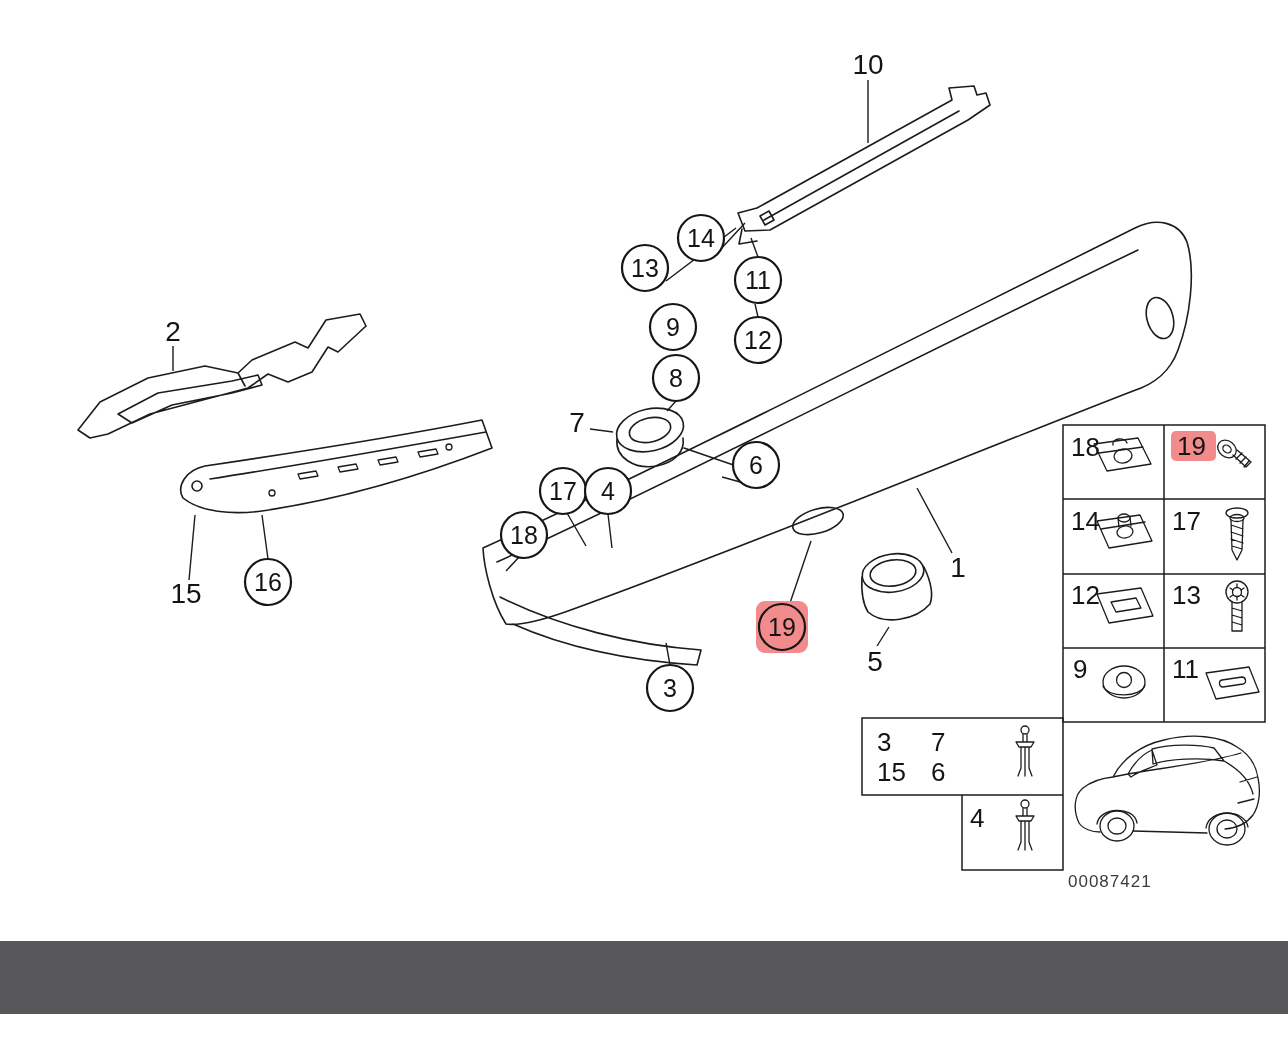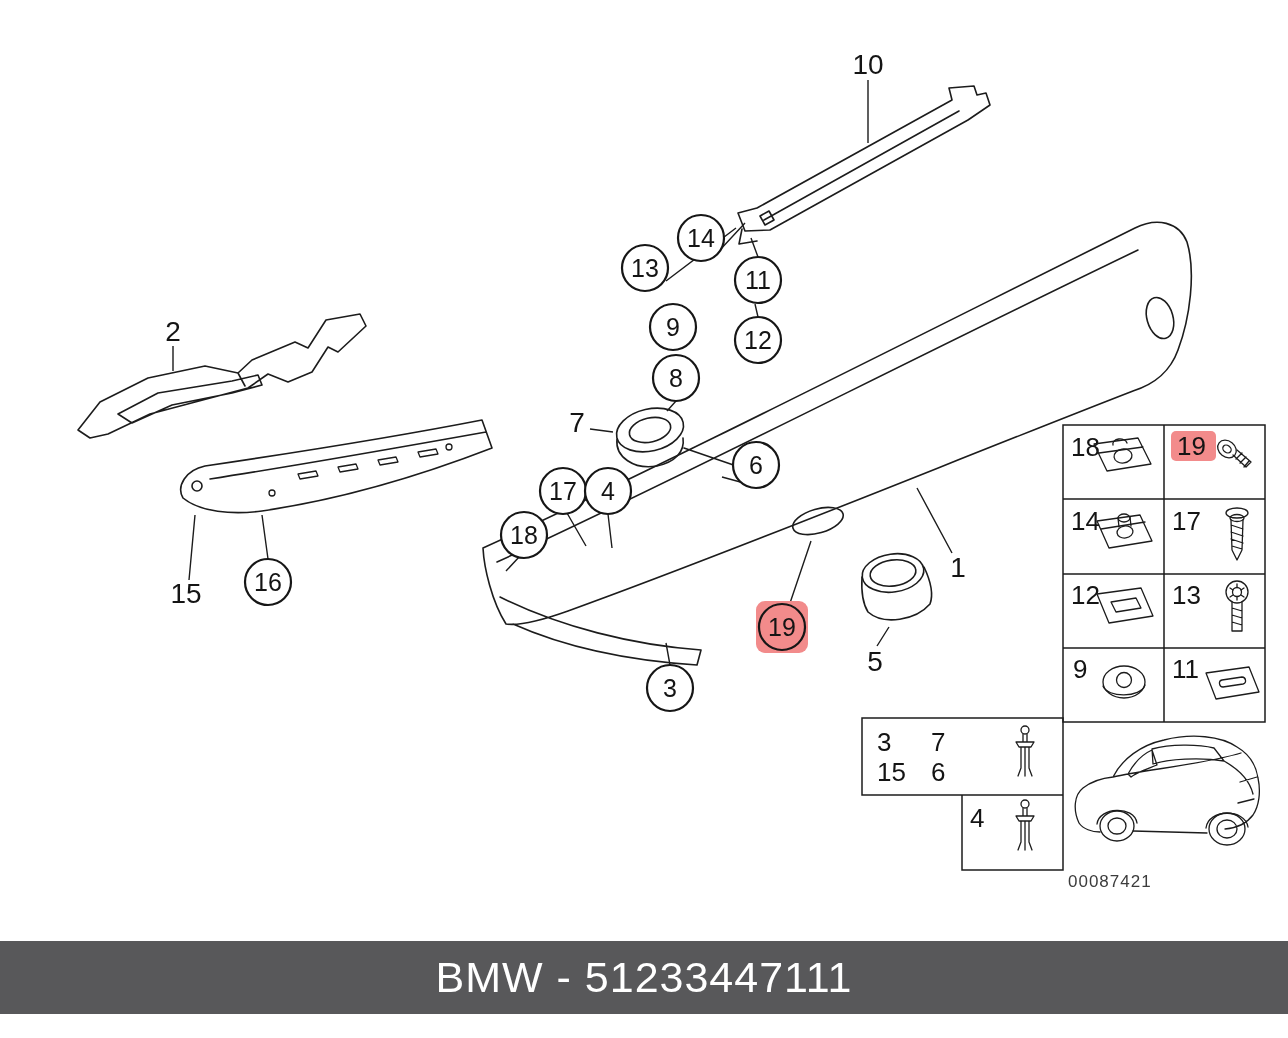--- a/index.html
+++ b/index.html
@@ -291,16 +291,15 @@
     <ellipse class="outline thin" cx="1227" cy="829" rx="18" ry="16"></ellipse>
     <ellipse class="outline thin" cx="1227" cy="829" rx="10" ry="9"></ellipse>
   </g>
 
   <text class="code-text" x="1068" y="887">00087421</text>
 
 </svg>
 
 
 <div class="footer">
-  <span>BMW - 51233447111</span>
 </div>
 
 </div>
 
 </body></html>

